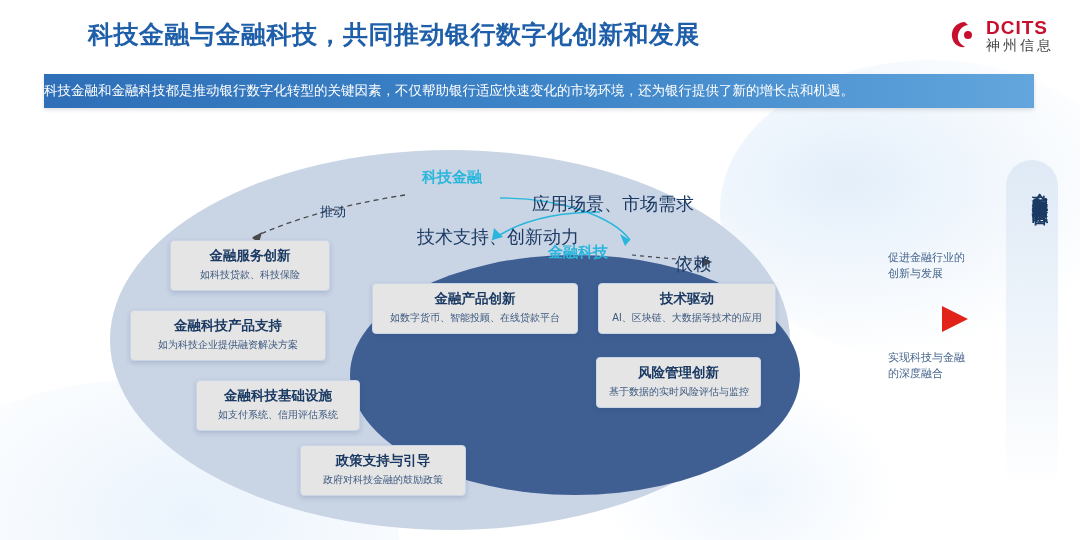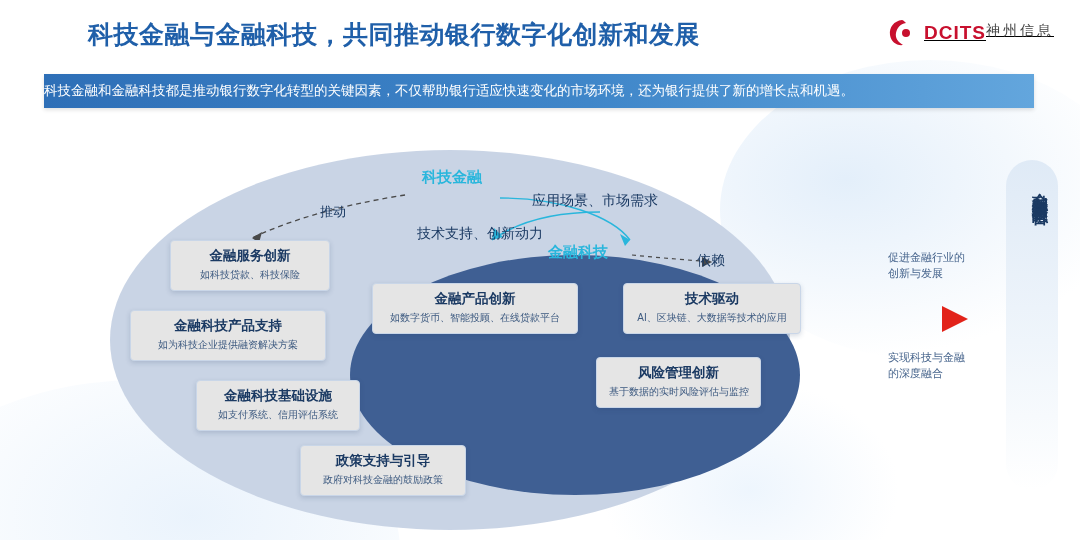--- a/index.html
+++ b/index.html
@@ -62,23 +62,22 @@
     display: flex;
     align-items: center;
     gap: 7px;
   }
   .logo-mark {
     width: 30px; height: 30px;
     position: relative;
   }
   .logo-text {
     display: flex;
-    flex-direction: row;
+    flex-direction: column;
     line-height: 1.05;
-    text-decoration: underline;
   }
   .logo-text .main {
     font-size: 19px;
     font-weight: bold;
     color: #c8102e;
     letter-spacing: 1px;
   }
   .logo-text .sub {
     font-size: 14px;
     color: #444;
@@ -155,21 +154,21 @@
     position: absolute;
     white-space: nowrap;
   }
   .lbl.cyan {
     color: #29b6dc;
     font-size: 15px;
     font-weight: bold;
   }
   .lbl.dark {
     color: #1b3a63;
-    font-size: 14px;
+    font-size: 18px;
   }
 
   
   .right-pill {
     position: absolute;
     right: 22px; top: 40px;
     width: 52px; height: 330px;
     border-radius: 26px;
     background: linear-gradient(180deg, #dfeaf6 0%, #eff5fb 55%, #ffffff 100%);
   }
@@ -256,21 +255,21 @@
       <path d="M632 135 C660 138 690 140 712 142" stroke="#4a4a4a" stroke-width="1.2" fill="none" stroke-dasharray="4,4"></path>
       <polygon points="712,142 702,137 702,147" fill="#4a4a4a"></polygon>
     </svg>
 
     <div class="lbl cyan" style="left:422px; top:48px;">科技金融</div>
     <div class="lbl cyan" style="left:548px; top:123px;">金融科技</div>
 
     <div class="lbl dark" style="left:320px; top:83px; font-size:13px;">推动</div>
     <div class="lbl dark" style="left:532px; top:72px;">应用场景、市场需求</div>
     <div class="lbl dark" style="left:417px; top:105px;">技术支持、创新动力</div>
-    <div class="lbl dark" style="left:697px; top:132px;text-align:center;">依赖</div>
+    <div class="lbl dark" style="left:675px; top:132px;text-align:center;">依赖</div>
 
     <div class="card" style="left:170px; top:120px; width:160px;">
       <div class="ttl">金融服务创新</div>
       <div class="sub">如科技贷款、科技保险</div>
     </div>
     <div class="card" style="left:130px; top:190px; width:196px;">
       <div class="ttl">金融科技产品支持</div>
       <div class="sub">如为科技企业提供融资解决方案</div>
     </div>
     <div class="card" style="left:196px; top:260px; width:164px;">
@@ -279,21 +278,21 @@
     </div>
     <div class="card" style="left:300px; top:325px; width:166px;">
       <div class="ttl">政策支持与引导</div>
       <div class="sub">政府对科技金融的鼓励政策</div>
     </div>
 
     <div class="card" style="left:372px; top:163px; width:206px;">
       <div class="ttl">金融产品创新</div>
       <div class="sub">如数字货币、智能投顾、在线贷款平台</div>
     </div>
-    <div class="card" style="left:598px; top:163px; width:178px;margin-left:25px;">
+    <div class="card" style="left:598px; top:163px; width:178px;">
       <div class="ttl">技术驱动</div>
       <div class="sub">AI、区块链、大数据等技术的应用</div>
     </div>
     <div class="card" style="left:596px; top:237px; width:165px;">
       <div class="ttl">风险管理创新</div>
       <div class="sub">基于数据的实时风险评估与监控</div>
     </div>
 
     <div class="right-pill"></div>
     <div class="vert-title">金融创新与科技融合</div>

